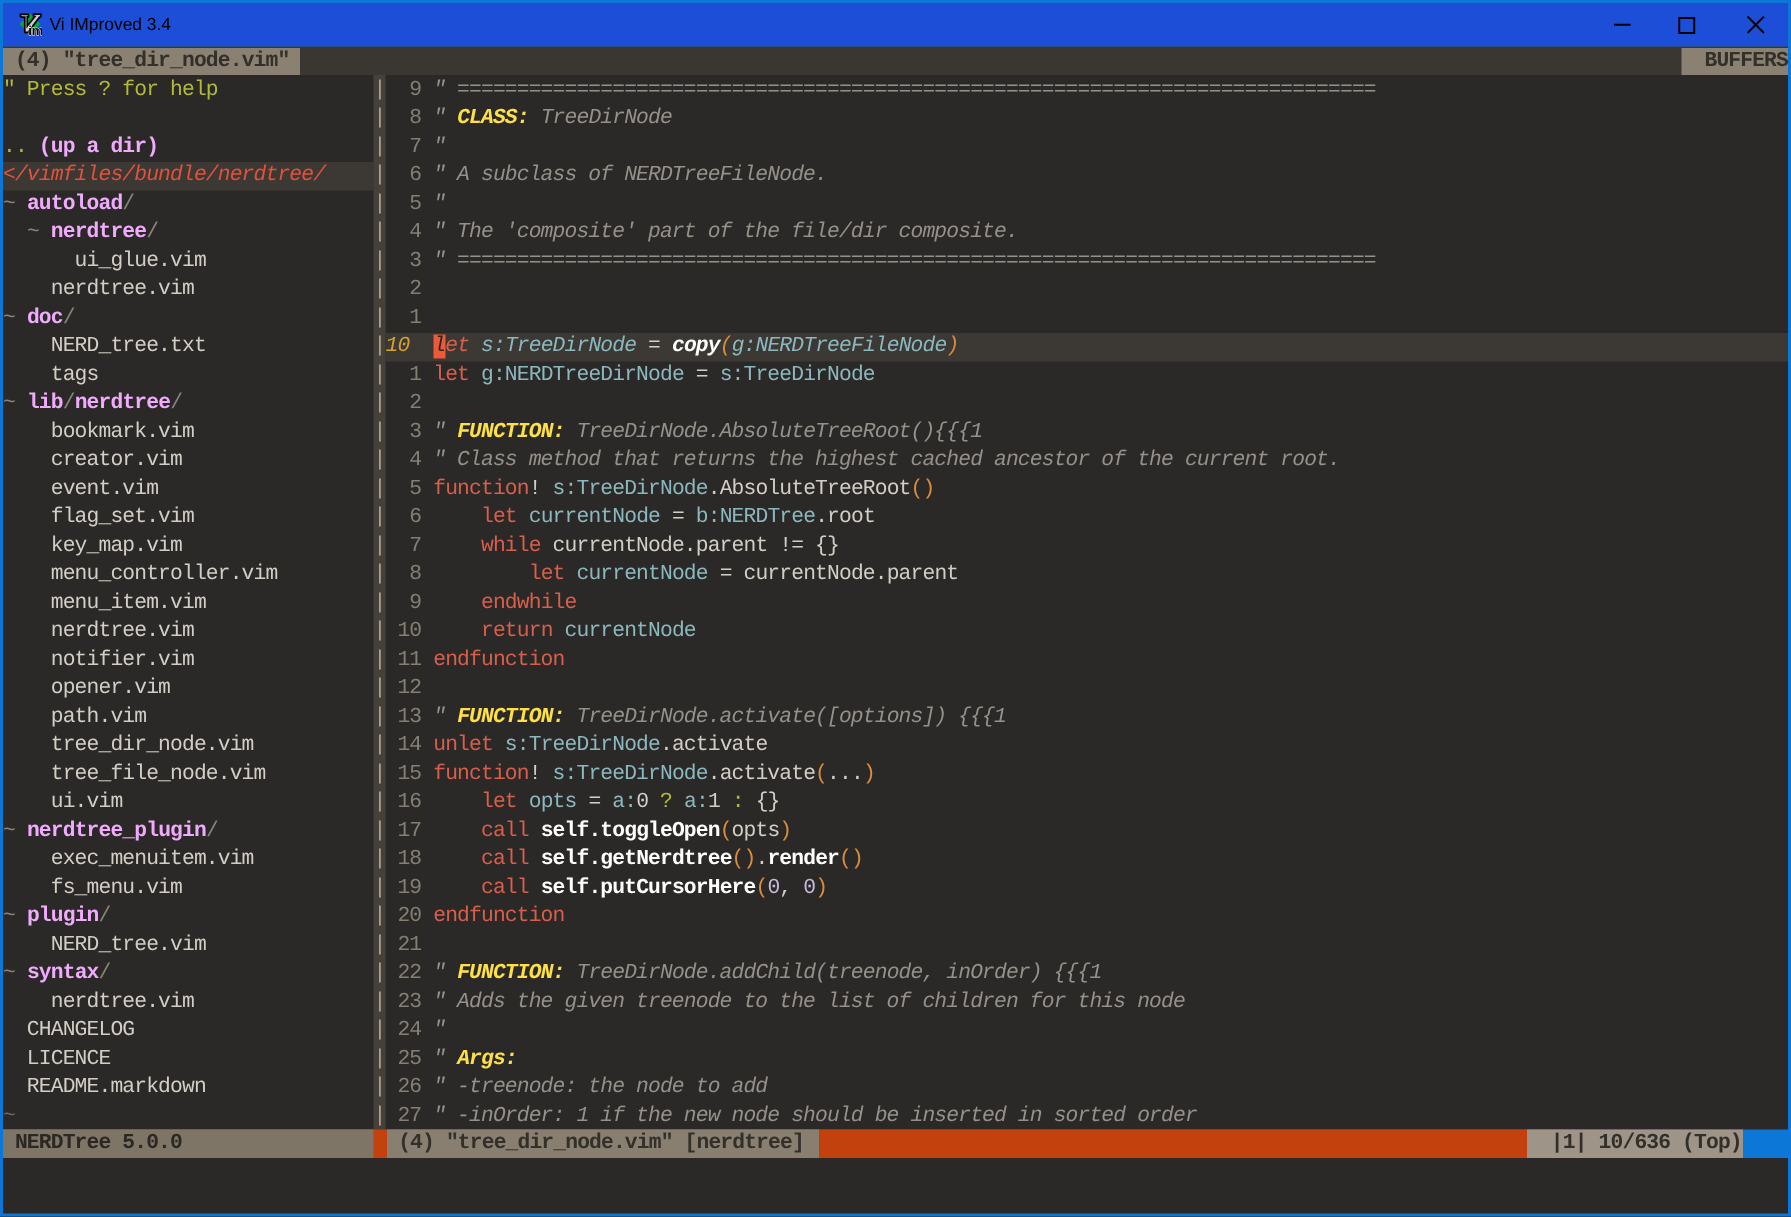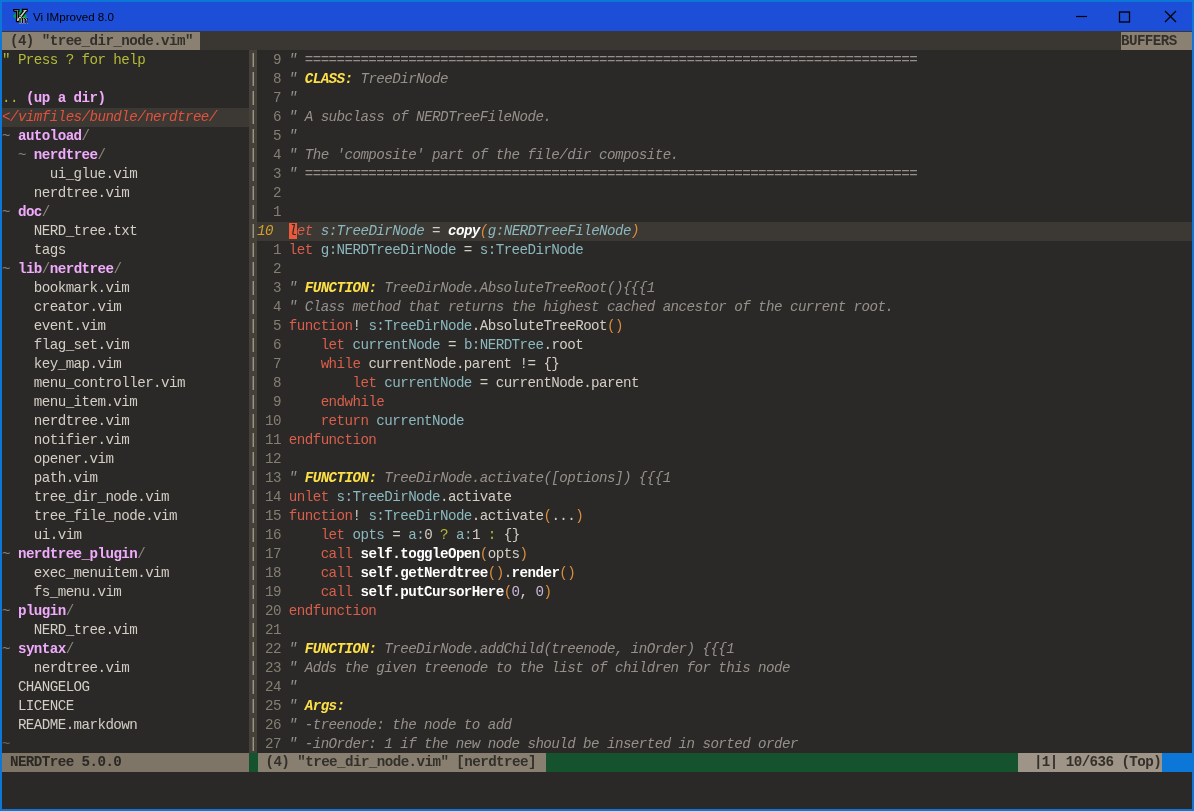--- a/index.html
+++ b/index.html
@@ -2,21 +2,21 @@
 <html><head><meta charset="utf-8">
 <style>
 *{margin:0;padding:0;box-sizing:border-box}
 html,body{width:1194px;height:811px;overflow:hidden}
 body{background:#0c77d7;position:relative;font-family:"Liberation Mono",monospace}
 .titlebar{position:absolute;left:2px;top:2px;width:1190px;height:29px;background:#1d4ed8}
 .title-txt{position:absolute;left:31px;top:8px;font:11.6px "Liberation Sans",sans-serif;color:#000}
 .winbtn{position:absolute;top:0}
 .tabbar{position:absolute;left:2px;top:31px;width:1190px;height:19px;background:#3a3631}
 .tab1{position:absolute;left:0;top:1px;width:198px;height:18px;background:#8a8173;color:#33302a;font:bold 14.2px "Liberation Mono",monospace;line-height:18px;white-space:pre;letter-spacing:-0.56px}
-.tabbuf{position:absolute;left:1119px;top:1px;width:71px;height:18px;background:#8a8173;color:#33302a;font:bold 14.2px "Liberation Mono",monospace;line-height:18px;text-align:left;letter-spacing:-0.56px}
+.tabbuf{position:absolute;left:1119px;top:1px;width:71px;height:18px;background:#8a8173;color:#33302a;font:bold 14.2px "Liberation Mono",monospace;line-height:18px;text-align:right;letter-spacing:-0.56px}
 .main{position:absolute;left:2px;top:50px;width:1190px;height:703px;background:#2b2927}
 .mono{font-size:14.2px;line-height:19px;white-space:pre;letter-spacing:-0.56px;}
 .srow,.crow,.sep-row{height:19px;white-space:pre}
 .sidebar{position:absolute;left:0;top:1px;width:247px}
 .sepcol{position:absolute;left:247px;top:0;width:8px;padding-top:1px;background:#46403a;color:#aca393;text-align:center}
 .codewin{position:absolute;left:255px;top:1px;width:935px}
 .cl{background:#3c3833;font-style:italic;}
 .srow.cl{position:relative}
 .srow.cl::before{content:"";position:absolute;left:0;top:0;width:247px;height:19px;background:#3c3833;z-index:-1}
 .crow.cl{position:relative}
@@ -32,36 +32,36 @@
 .cb{color:#fde047;font-style:italic;font-weight:bold}
 .k{color:#d85f4b}
 .i{color:#8bb8be}
 .fn{color:#ffffff;font-weight:bold}
 .fb{color:#d3cec5;font-weight:normal}
 .o{color:#d88d3e}
 .num{color:#c7b8da}
 .ln{color:#857f72}
 .lnc{color:#d5a02d}
 .cur{background:#ee5939;color:#2b2927}
-.statusline{position:absolute;left:2px;top:753px;width:1048px;height:19px;background:#14532d;font:bold 14.2px "Liberation Mono",monospace;line-height:19px;white-space:pre;letter-spacing:-0.56px}
+.statusline{position:absolute;left:2px;top:753px;width:1048px;height:19px;background:#c2410c;font:bold 14.2px "Liberation Mono",monospace;line-height:19px;white-space:pre;letter-spacing:-0.56px}
 .st-left{position:absolute;left:0;top:0;width:247px;height:19px;background:#7e7567;color:#2b2823}
 .st-mid{position:absolute;left:255.5px;top:0;width:288px;height:19px;background:#887f71;color:#33302a}
 .st-right{position:absolute;left:833px;top:0;color:#d7cec1;font-weight:normal}
 .st-ruler{position:absolute;left:1016px;top:0;width:144px;height:19px;background:#9e9487;color:#33302a}
 .cmdline{position:absolute;left:2px;top:772px;width:1190px;height:37px;background:#2b2927}
 </style></head>
 <body>
 <div class="titlebar">
 <svg width="16" height="16" style="position:absolute;left:10px;top:6px" viewBox="0 0 16 16">
 <polygon points="8,1 15,8 8,15 1,8" fill="#00aa41"></polygon>
 <polygon points="12,15 13.5,12.5 16,13.5 14.5,16" fill="#2323bb"></polygon>
 <path d="M1.6,1.6 L7,1.6 L7,3.2 L6.2,3.2 L6.2,9.4 L11.2,3.1 L10.4,3.1 L10.4,1.4 L15.2,1.4 L15.2,3.2 L14.3,3.5 L6.6,13.6 L4.5,13.6 L4.5,3.4 L2.5,3.4 L1.6,2.8 Z" fill="#cccccc" stroke="#000" stroke-width="1.15"></path>
 <text x="6.8" y="15.2" font-size="8.8" font-weight="bold" font-family="Liberation Sans" fill="#000" stroke="#fff" stroke-width="0.55" paint-order="stroke">im</text>
 </svg>
-<span class="title-txt">Vi IMproved 8.0</span>
+<span class="title-txt">Vi IMproved 3.4</span>
 <svg class="winbtn" style="left:1066px" width="124" height="29">
 <line x1="8" y1="14.5" x2="19" y2="14.5" stroke="#000" stroke-width="1.2"></line>
 <rect x="51.5" y="10" width="10" height="10" fill="none" stroke="#000" stroke-width="1.3"></rect>
 <line x1="97" y1="9" x2="108" y2="20" stroke="#000" stroke-width="1.2"></line>
 <line x1="108" y1="9" x2="97" y2="20" stroke="#000" stroke-width="1.2"></line>
 </svg>
 </div>
 <div class="tabbar">
     <div class="tab1">&nbsp;(4)&nbsp;<b>"tree_dir_node.vim"</b></div>
     <div class="tabbuf">BUFFERS</div>

